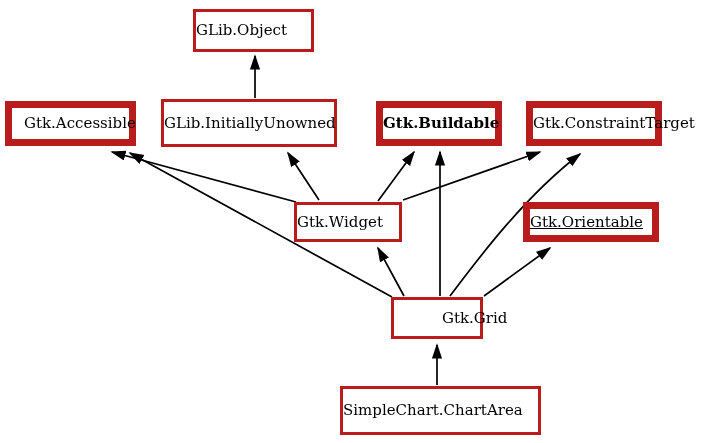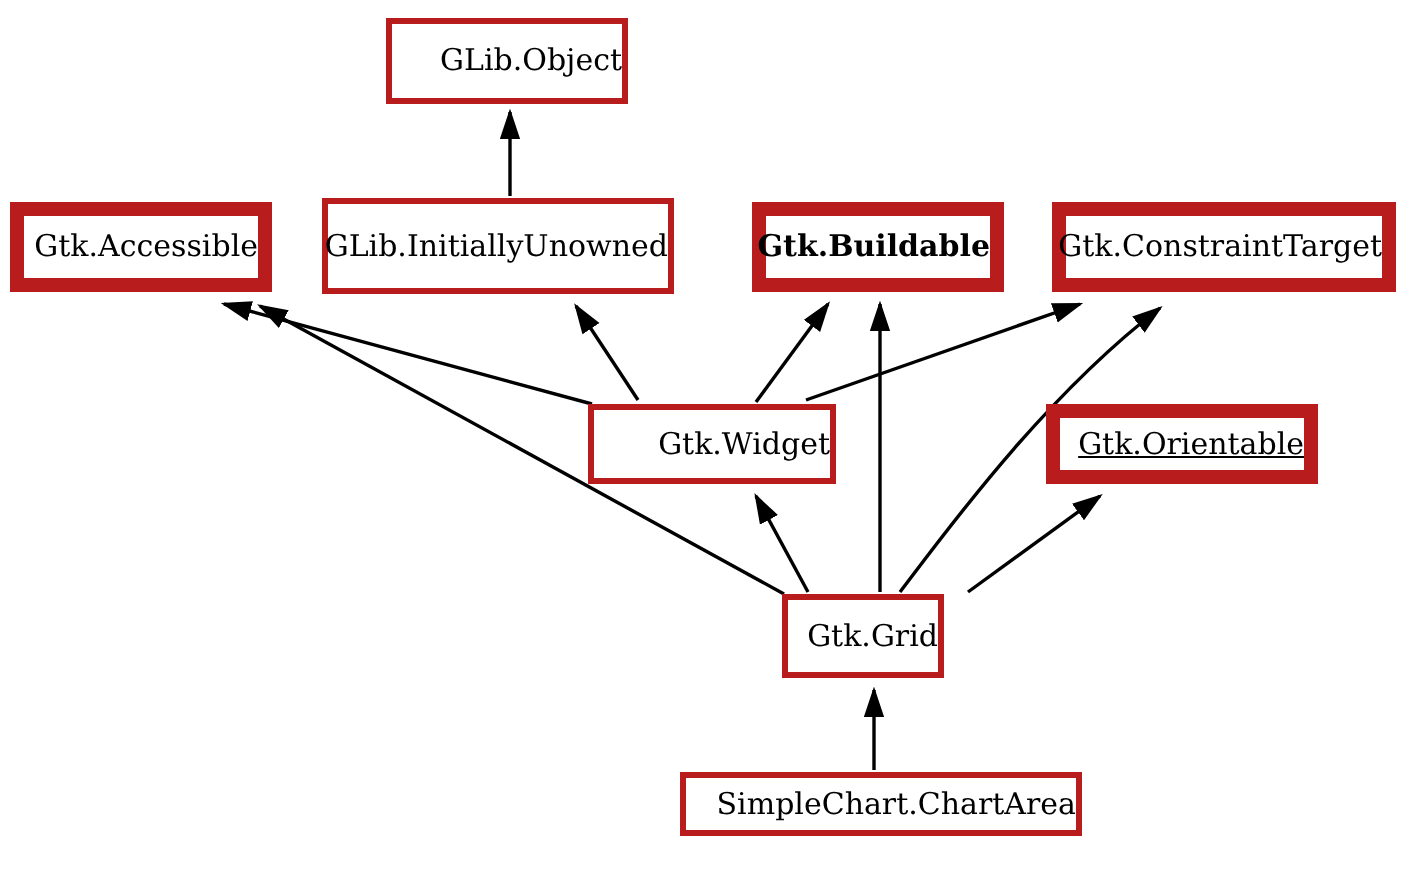--- a/index.html
+++ b/index.html
@@ -22,21 +22,21 @@
     width: 704px;
     height: 443px;
   }
   .node-box {
     position: absolute;
     box-sizing: border-box;
     background: #ffffff;
     border: 7px solid #b91c1c;
     display: flex;
     align-items: center;
-    justify-content: flex-end;
+    justify-content: flex-start;
     color: #000000;
   }
   .node-box.thick {
     border-width: 3px;
   }
   .node-label {
     font-family: "DejaVu Serif", "Liberation Serif", serif;
     font-size: 15px;
     line-height: 1;
     white-space: nowrap;
@@ -65,38 +65,38 @@
         <path d="M 440,296 L 440,152" fill="none" stroke="#000000" stroke-width="1.7" marker-end="url(#arrowhead)"></path>
         <path d="M 450,296 C 470,270 520,200 580,154" fill="none" stroke="#000000" stroke-width="1.7" marker-end="url(#arrowhead)"></path>
         <path d="M 484,296 L 550,248" fill="none" stroke="#000000" stroke-width="1.7" marker-end="url(#arrowhead)"></path>
         <path d="M 437,385 L 437,345" fill="none" stroke="#000000" stroke-width="1.7" marker-end="url(#arrowhead)"></path>
       </g>
   </svg>
   <div id="nodes-layer">
       <div class="node-box thick" style="left: 193px; top: 9px; width: 121px; height: 43px;">
         <span class="node-label">GLib.Object</span>
       </div>
-      <div class="node-box" style="left: 5px; top: 101px; width: 131px; height: 45px;">
+      <div class="node-box" style="left: 5px; top: 101px; width: 131px; height: 45px; padding-left: 12px;">
         <span class="node-label">Gtk.Accessible</span>
       </div>
       <div class="node-box thick" style="left: 161px; top: 99px; width: 176px; height: 48px;">
         <span class="node-label">GLib.InitiallyUnowned</span>
       </div>
       <div class="node-box" style="left: 376px; top: 101px; width: 126px; height: 45px; font-weight: bold;">
         <span class="node-label">Gtk.Buildable</span>
       </div>
-      <div class="node-box" style="left: 526px; top: 101px; width: 172px; height: 45px;">
+      <div class="node-box" style="left: 526px; top: 101px; width: 136px; height: 45px;">
         <span class="node-label">Gtk.ConstraintTarget</span>
       </div>
-      <div class="node-box thick" style="left: 294px; top: 202px; width: 124px; height: 40px;">
+      <div class="node-box thick" style="left: 294px; top: 202px; width: 108px; height: 40px;">
         <span class="node-label">Gtk.Widget</span>
       </div>
       <div class="node-box" style="left: 523px; top: 202px; width: 136px; height: 40px; text-decoration: underline;">
         <span class="node-label">Gtk.Orientable</span>
       </div>
-      <div class="node-box thick" style="left: 391px; top: 297px; width: 81px; height: 42px;">
+      <div class="node-box thick" style="left: 391px; top: 297px; width: 92px; height: 42px; padding-left: 48px;">
         <span class="node-label">Gtk.Grid</span>
       </div>
-      <div class="node-box thick" style="left: 340px; top: 386px; width: 201px; height: 32px; padding-left: 32px;">
+      <div class="node-box thick" style="left: 340px; top: 386px; width: 201px; height: 49px;">
         <span class="node-label">SimpleChart.ChartArea</span>
       </div>
     </div>
 </div>
 
 </body></html>

